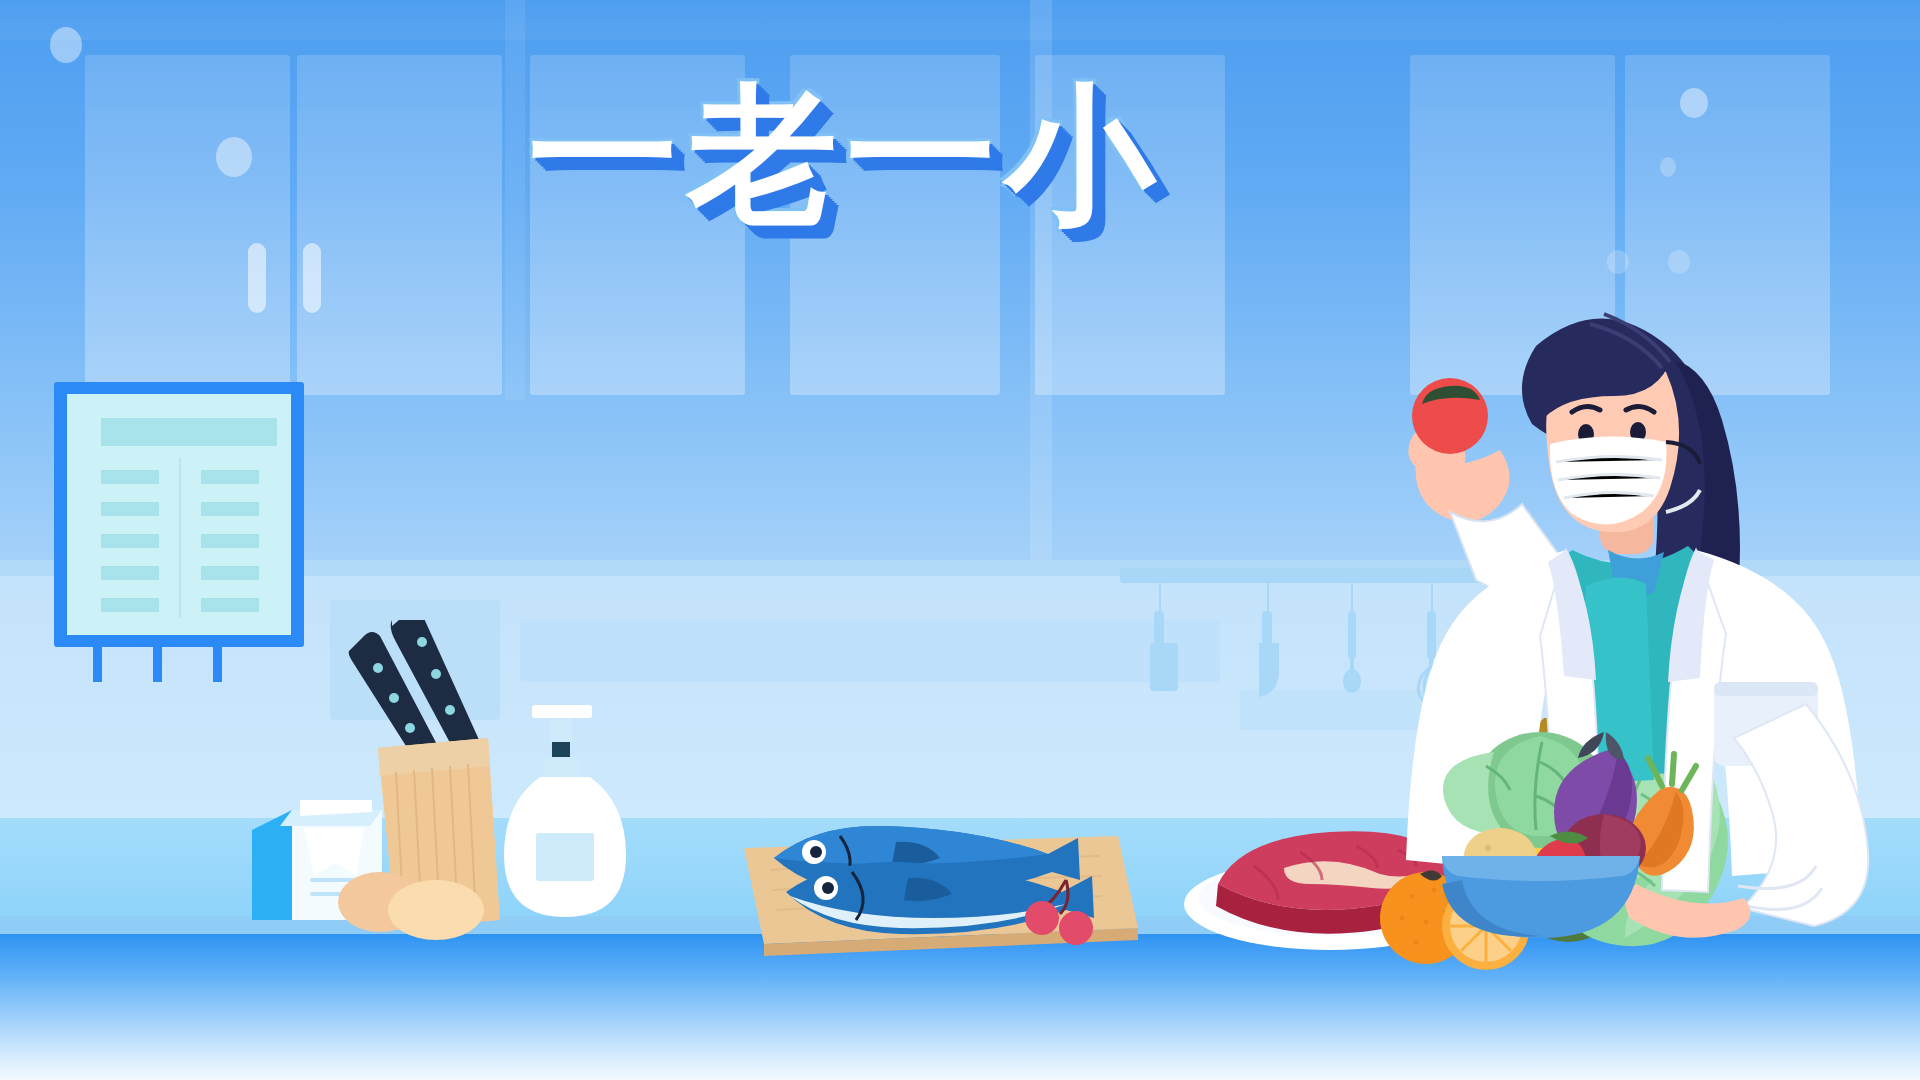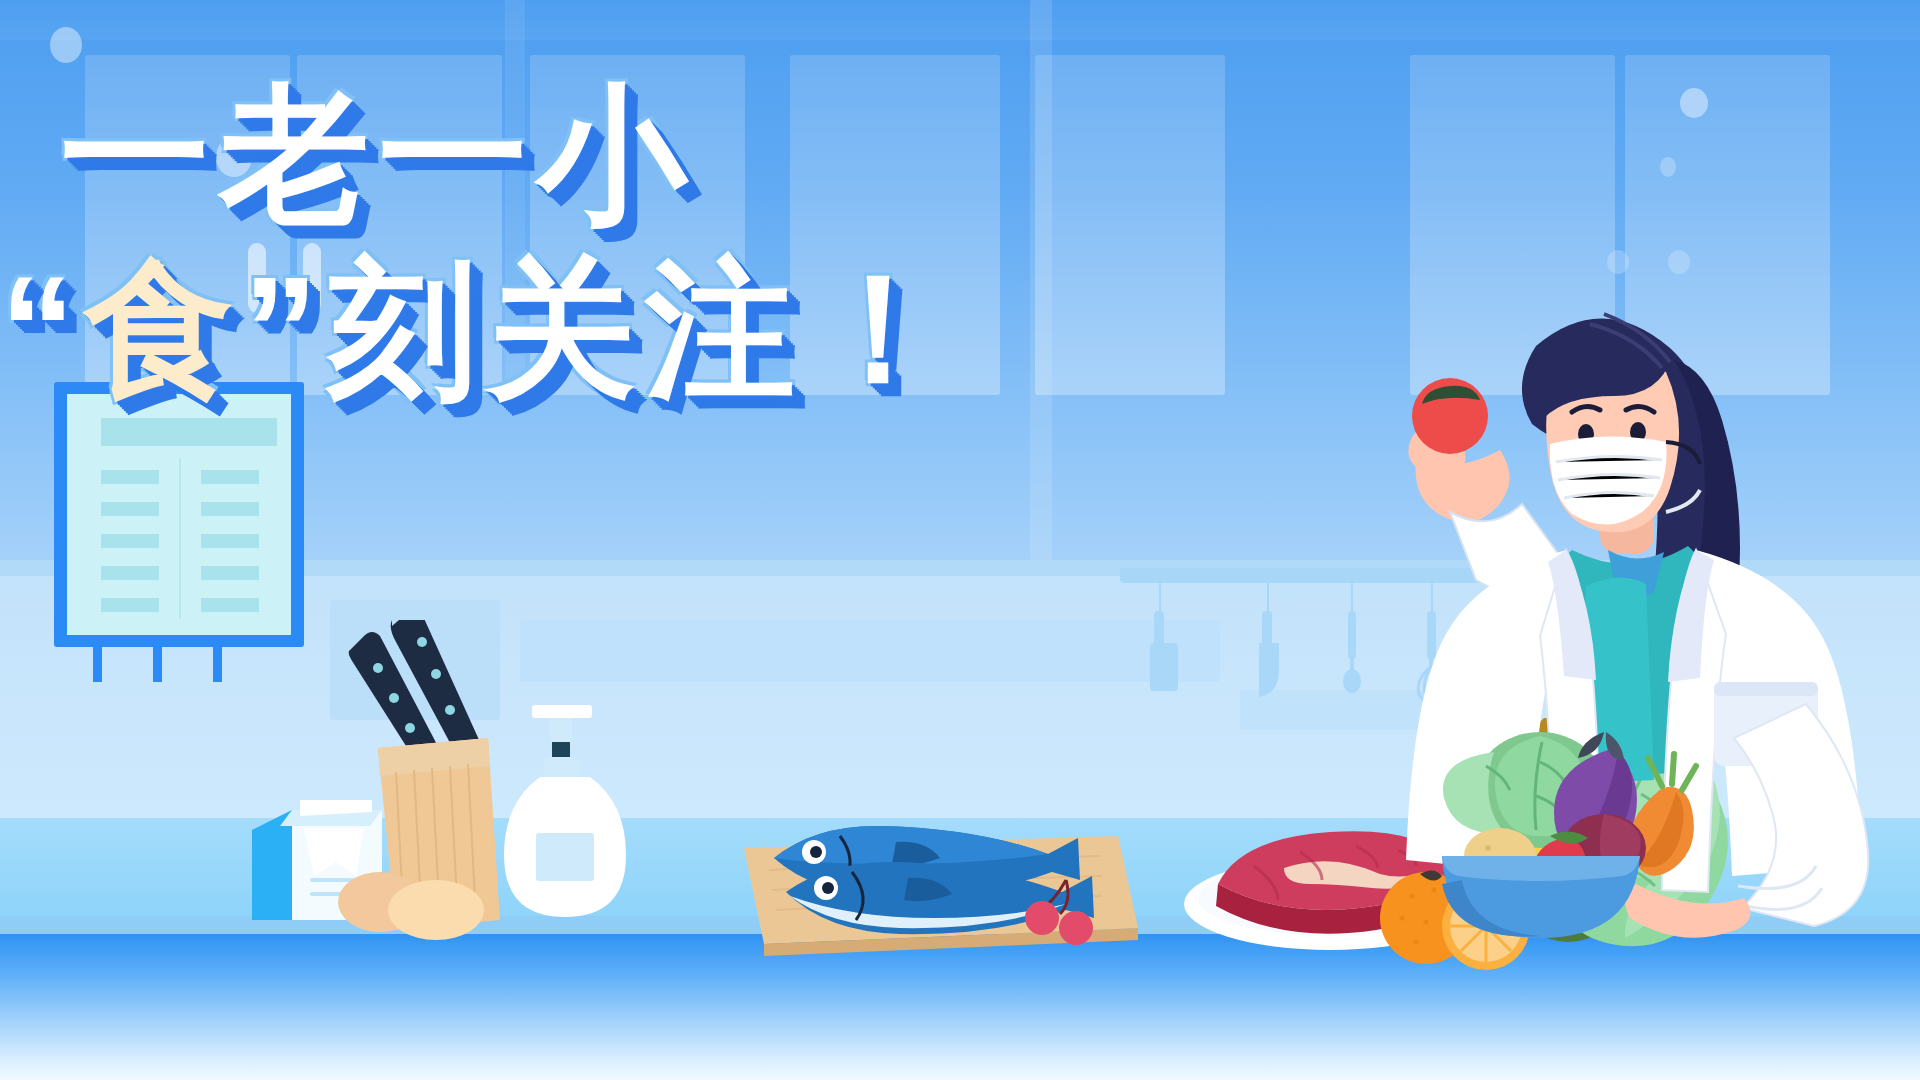--- a/index.html
+++ b/index.html
@@ -61,21 +61,21 @@
   .counter-body{
     position:absolute;left:0;top:934px;width:100%;height:146px;
     background:linear-gradient(180deg,#2f93f3 0%,#5fb0f7 28%,#a4d2fb 60%,#d6ecfd 84%,#f2faff 100%);
   }
   .counter-surface{
     position:absolute;left:0;top:818px;width:100%;height:98px;
     background:linear-gradient(180deg,#a4dcfb 0%,#8fd4fa 100%);
   }
 
   
-  .title-wrap{position:absolute;left:0;top:80px;width:1632px;text-align:left;z-index:40;}
+  .title-wrap{position:absolute;left:0;top:80px;width:1632px;text-align:center;z-index:40;}
 
   .t-line{
     font-family:"Liberation Sans","DejaVu Sans",sans-serif;
     font-weight:bold;line-height:1;letter-spacing:.06em;white-space:nowrap;
   }
   .t-line1{
     font-size:150px;
     color:#ffffff;
     text-shadow:
       3px 3px 0 #2f7ae8, 5px 5px 0 #2f7ae8, 7px 7px 0 #2f7ae8,
@@ -470,17 +470,16 @@
 
         <path d="M52 556 h198 q-6 82 -100 82 q-94 0 -98 -82 Z" fill="#4c9be0"></path>
         <path d="M52 556 h198 q-4 18 -18 20 q-84 10 -164 0 q-14 -4 -16 -20 Z" fill="#6fb2ea"></path>
         <path d="M72 580 q10 52 80 56 q-88 6 -100 -52 Z" fill="#3e86c9"></path>
       </g>
     </svg>
   </div>
 
   <div class="title-wrap">
     <div class="t-line t-line1">一老一小</div>
-    <div class="t-line t-line2"><span>“</span><span class="hl">食</span><span>”</span><span>刻关注！</span></div>
   </div>
 
 
 </div>
 
 </body></html>

